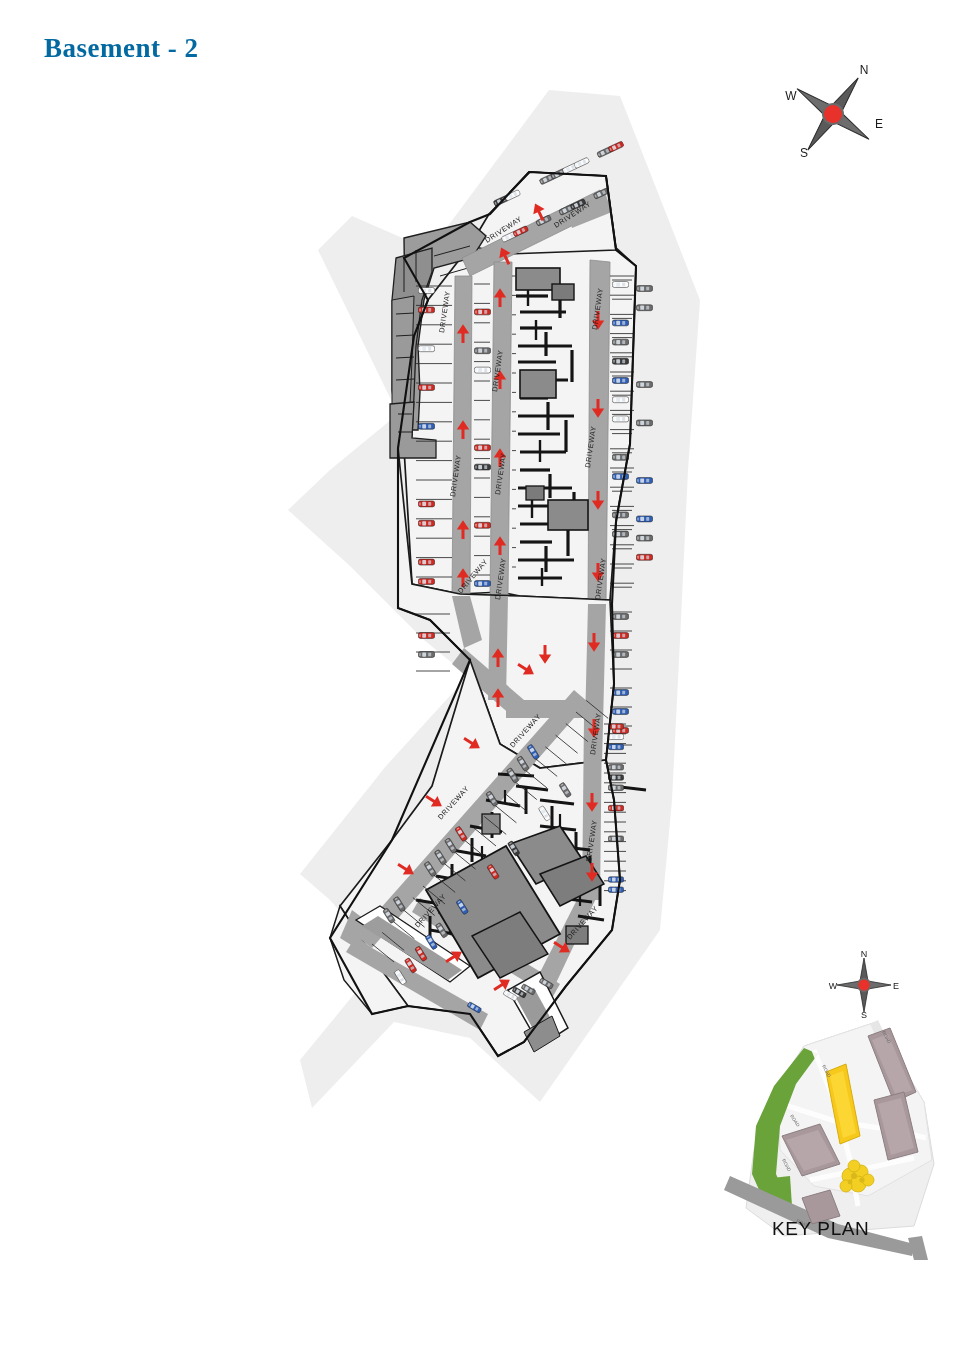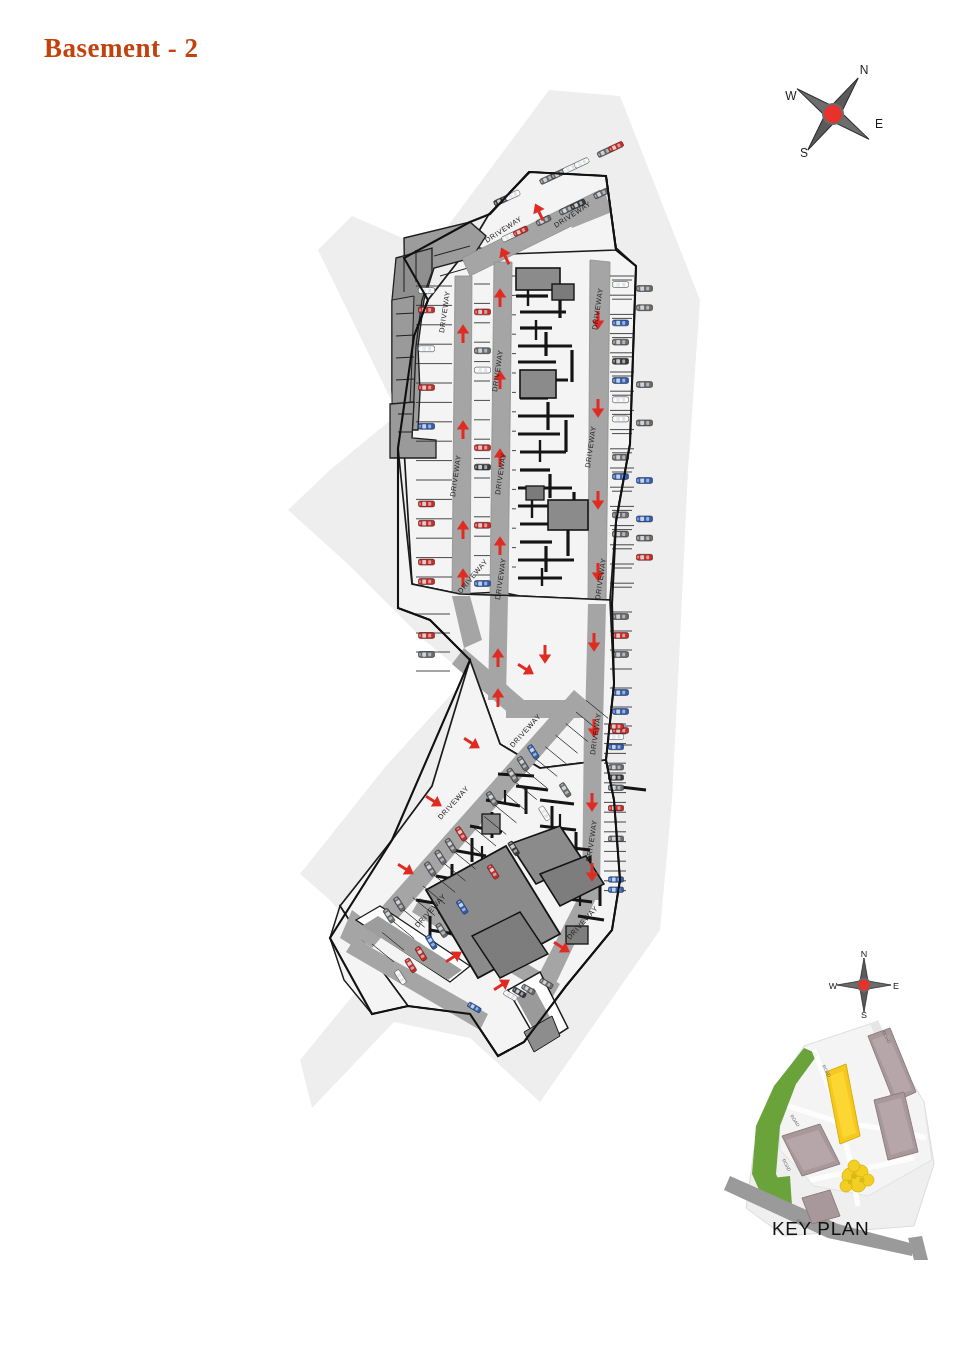--- a/index.html
+++ b/index.html
@@ -8,21 +8,21 @@
     width:963px;height:1362px;position:relative;overflow:hidden;
     font-family:"Liberation Sans", sans-serif;
   }
   #sheet{position:absolute;inset:0;background:#fff;}
 
   
   #plan-title{
     position:absolute;left:44px;top:33px;
     font-family:"Liberation Serif", serif;
     font-size:27px;font-weight:700;letter-spacing:.5px;
-    color:#c2410c;white-space:nowrap;text-align:right;
+    color:#0369a1;white-space:nowrap;text-align:right;
   }
 
   
   .compass{position:absolute;}
   .compass svg{display:block;overflow:visible;}
   .compass .lbl{font-family:"Liberation Sans",sans-serif;fill:#1a1a1a;font-size:12px;}
   #compass-main{left:778px;top:52px;width:120px;height:115px;}
   #compass-key{left:826px;top:948px;width:76px;height:72px;}
   #compass-key .lbl{font-size:9px;}
 

